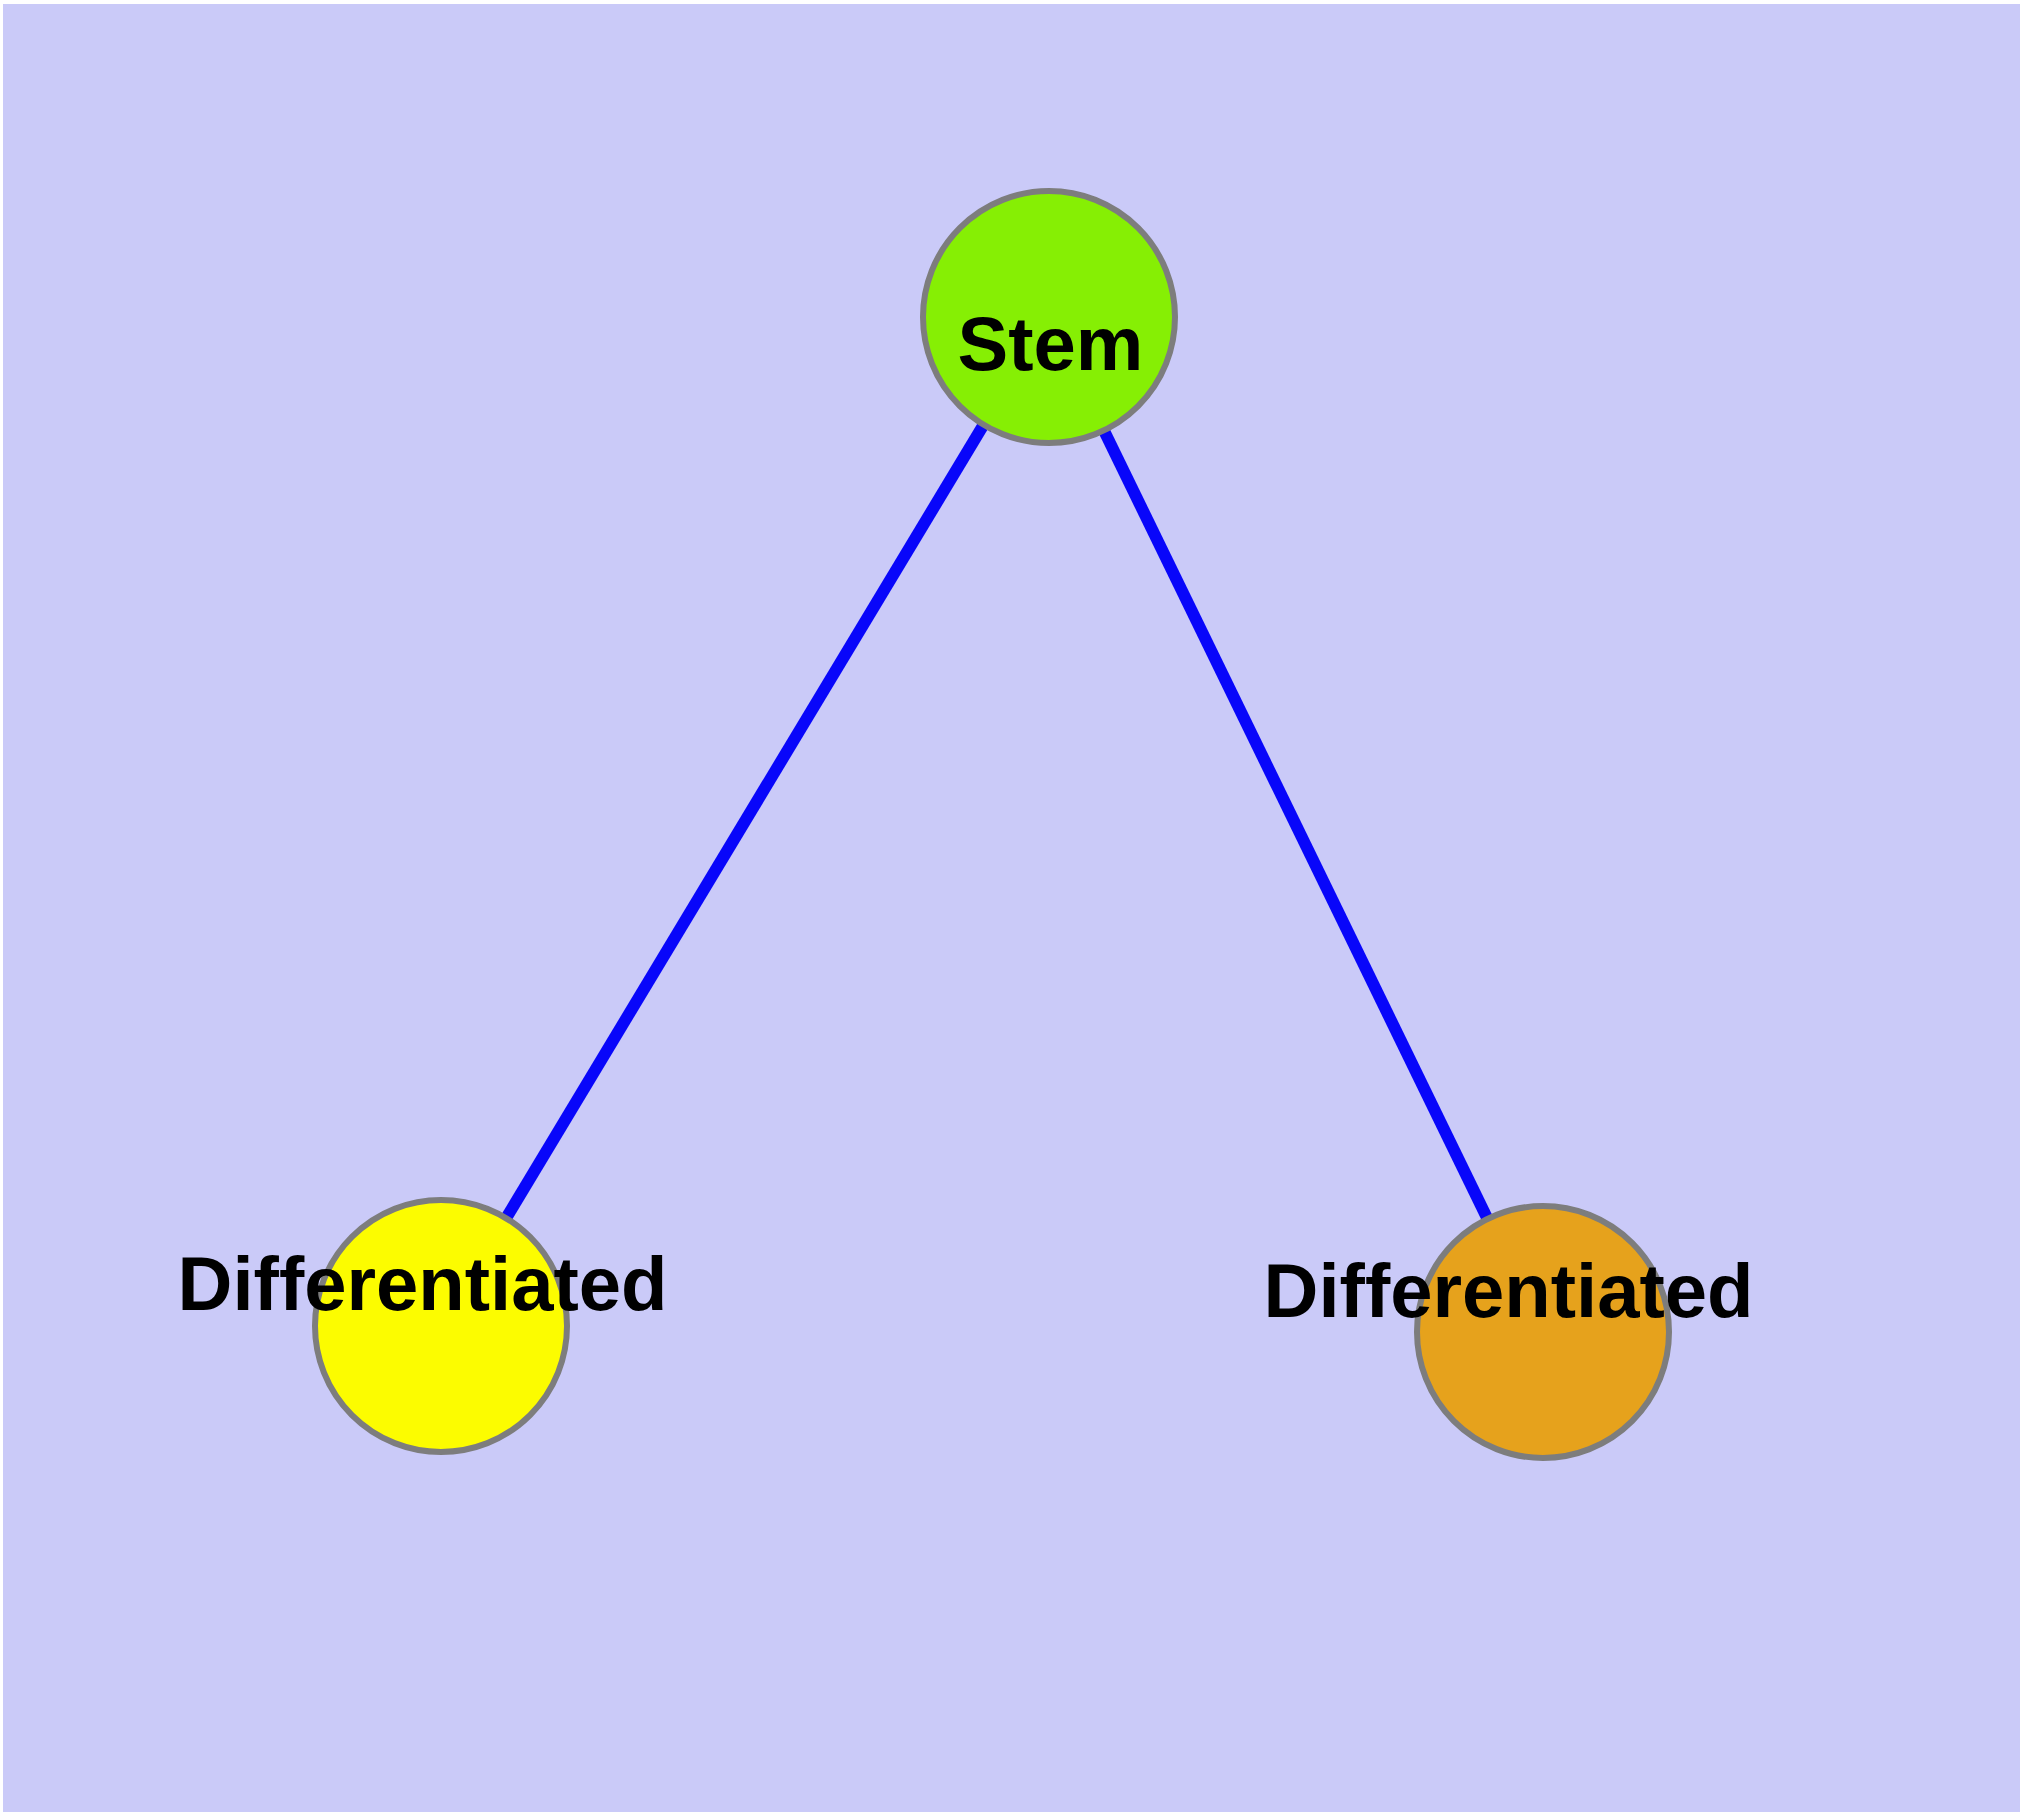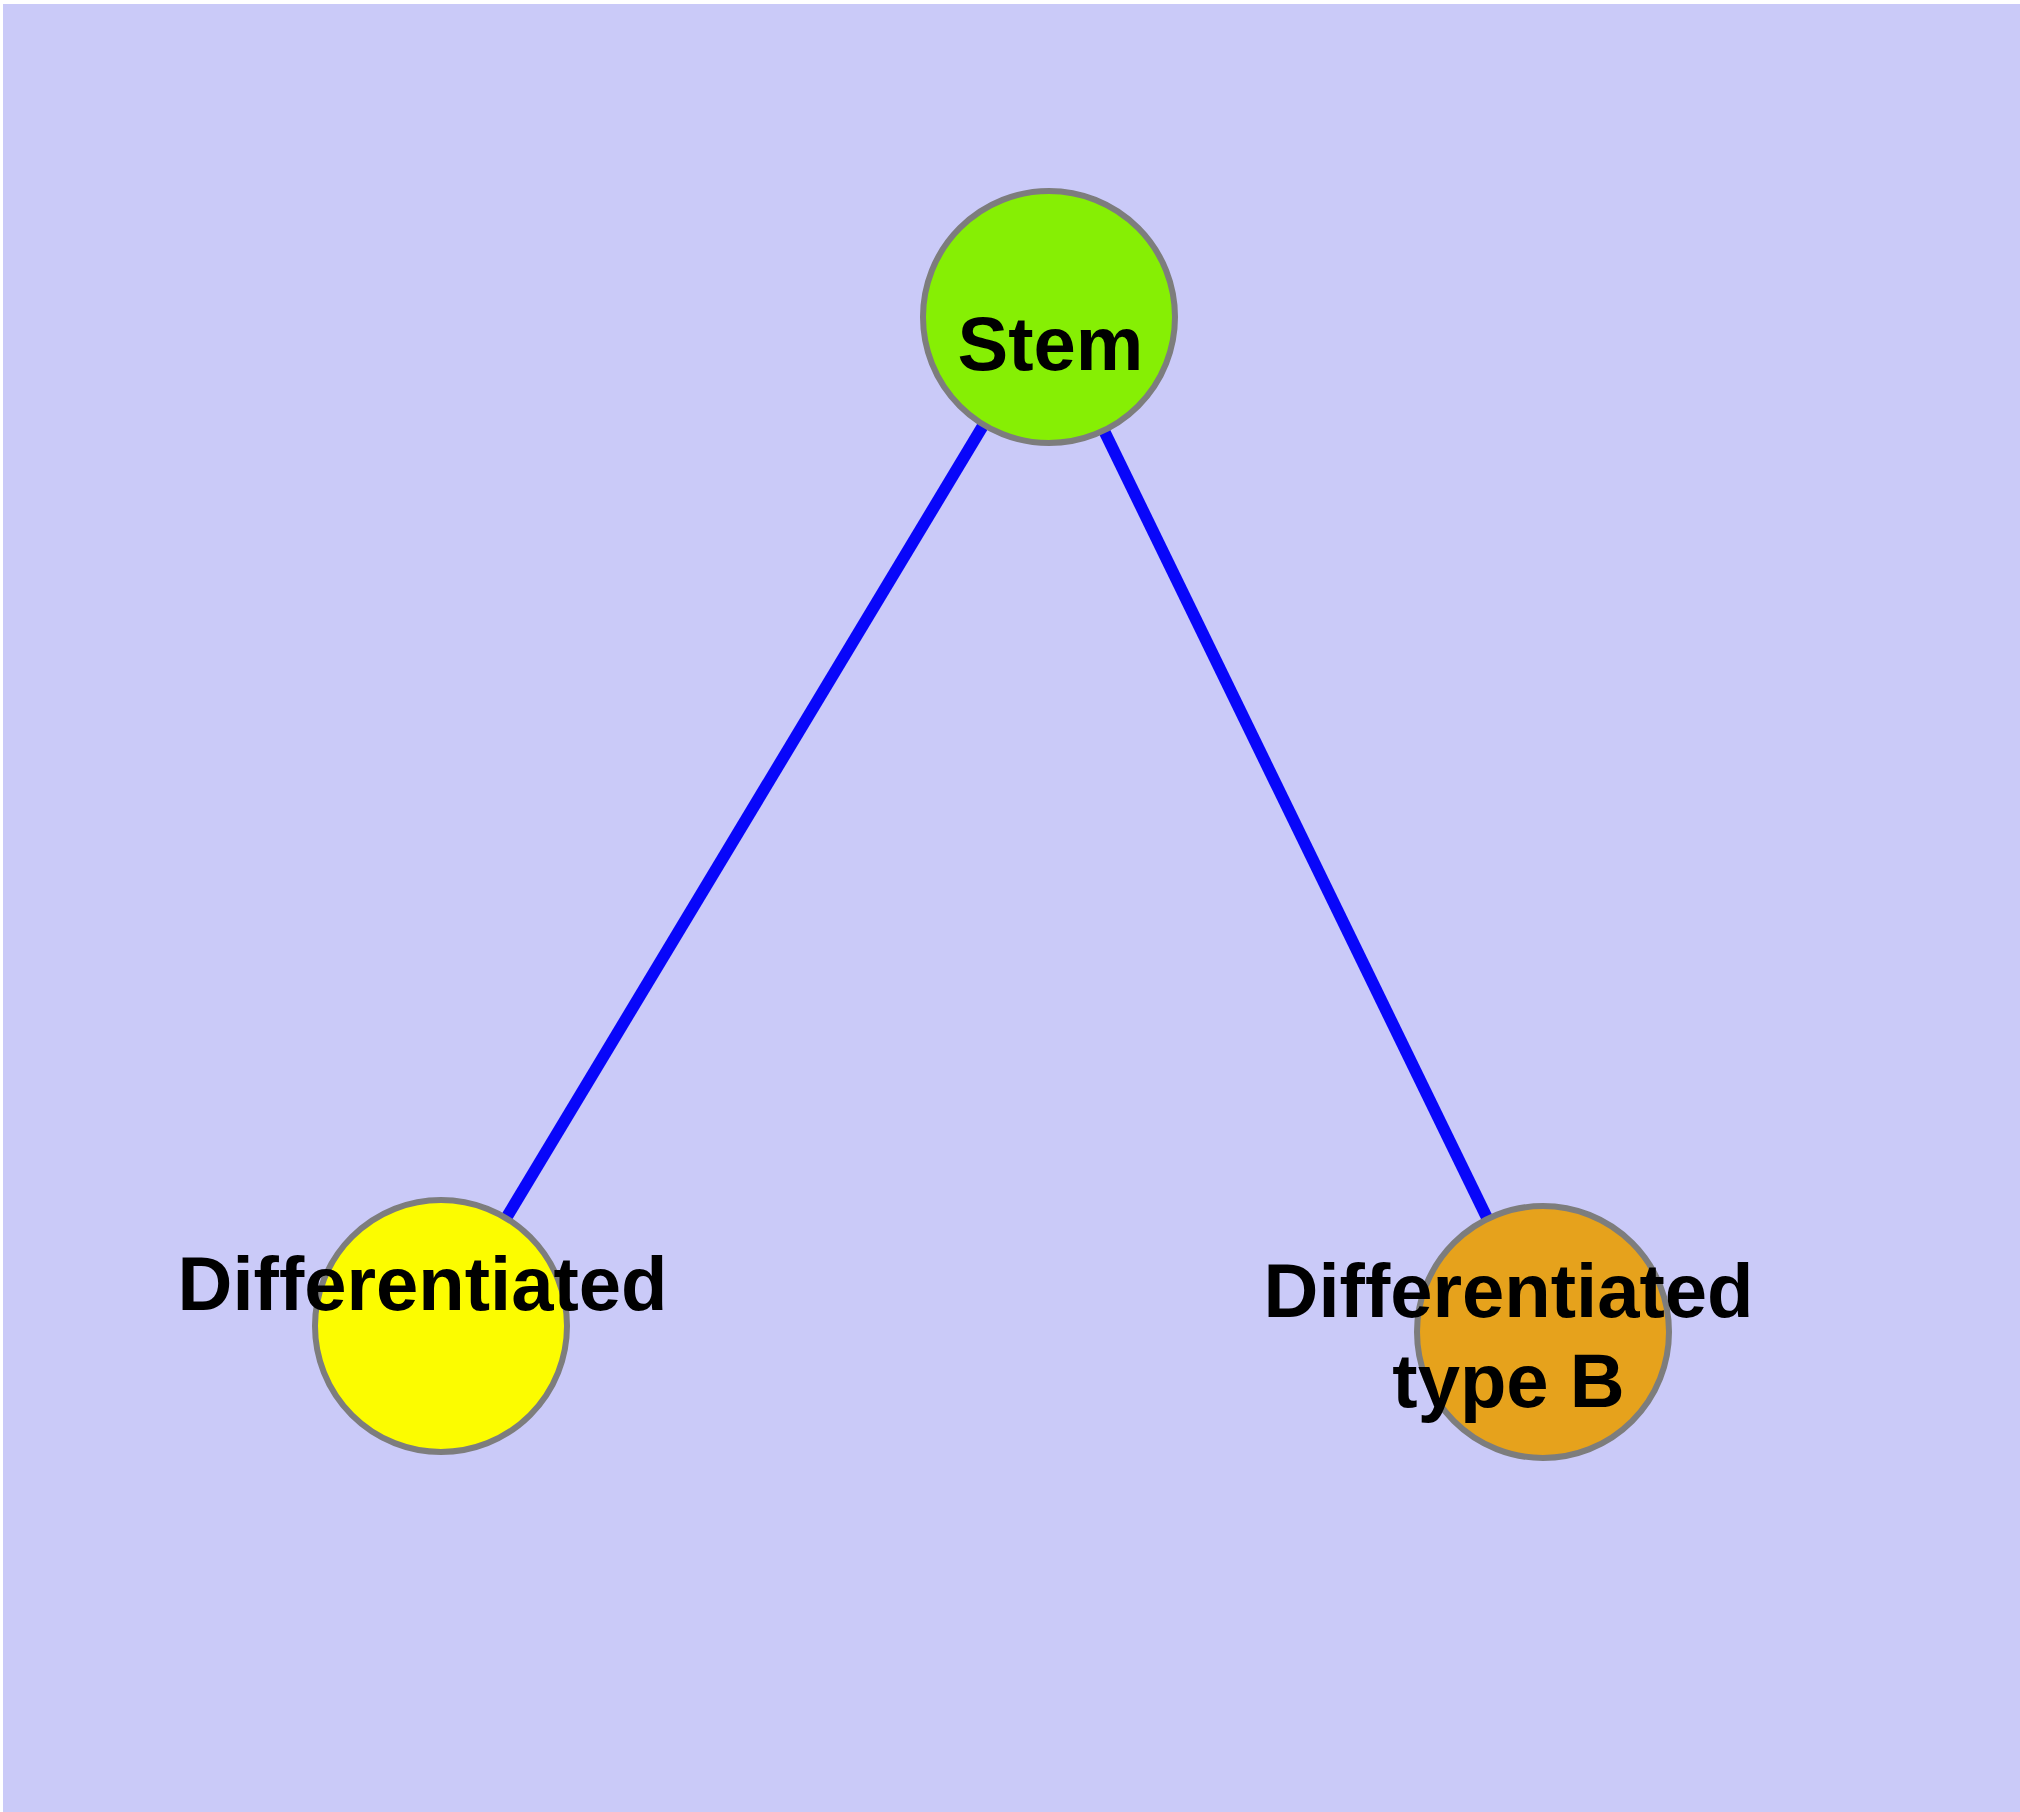--- a/index.html
+++ b/index.html
@@ -69,17 +69,16 @@
   <div class="node-label label-stem" style="color: rgb(0, 0, 0);">
     <div>Stem</div>
   </div>
 
   <div class="node-label label-type-a" style="color: rgb(0, 0, 0);">
     <div>Differentiated</div>
   </div>
 
   <div class="node-label label-type-b" style="color: rgb(0, 0, 0);">
     <div>Differentiated</div>
-    <div>type B</div>
   </div>
 
 </div>
 
 
 </body></html>

